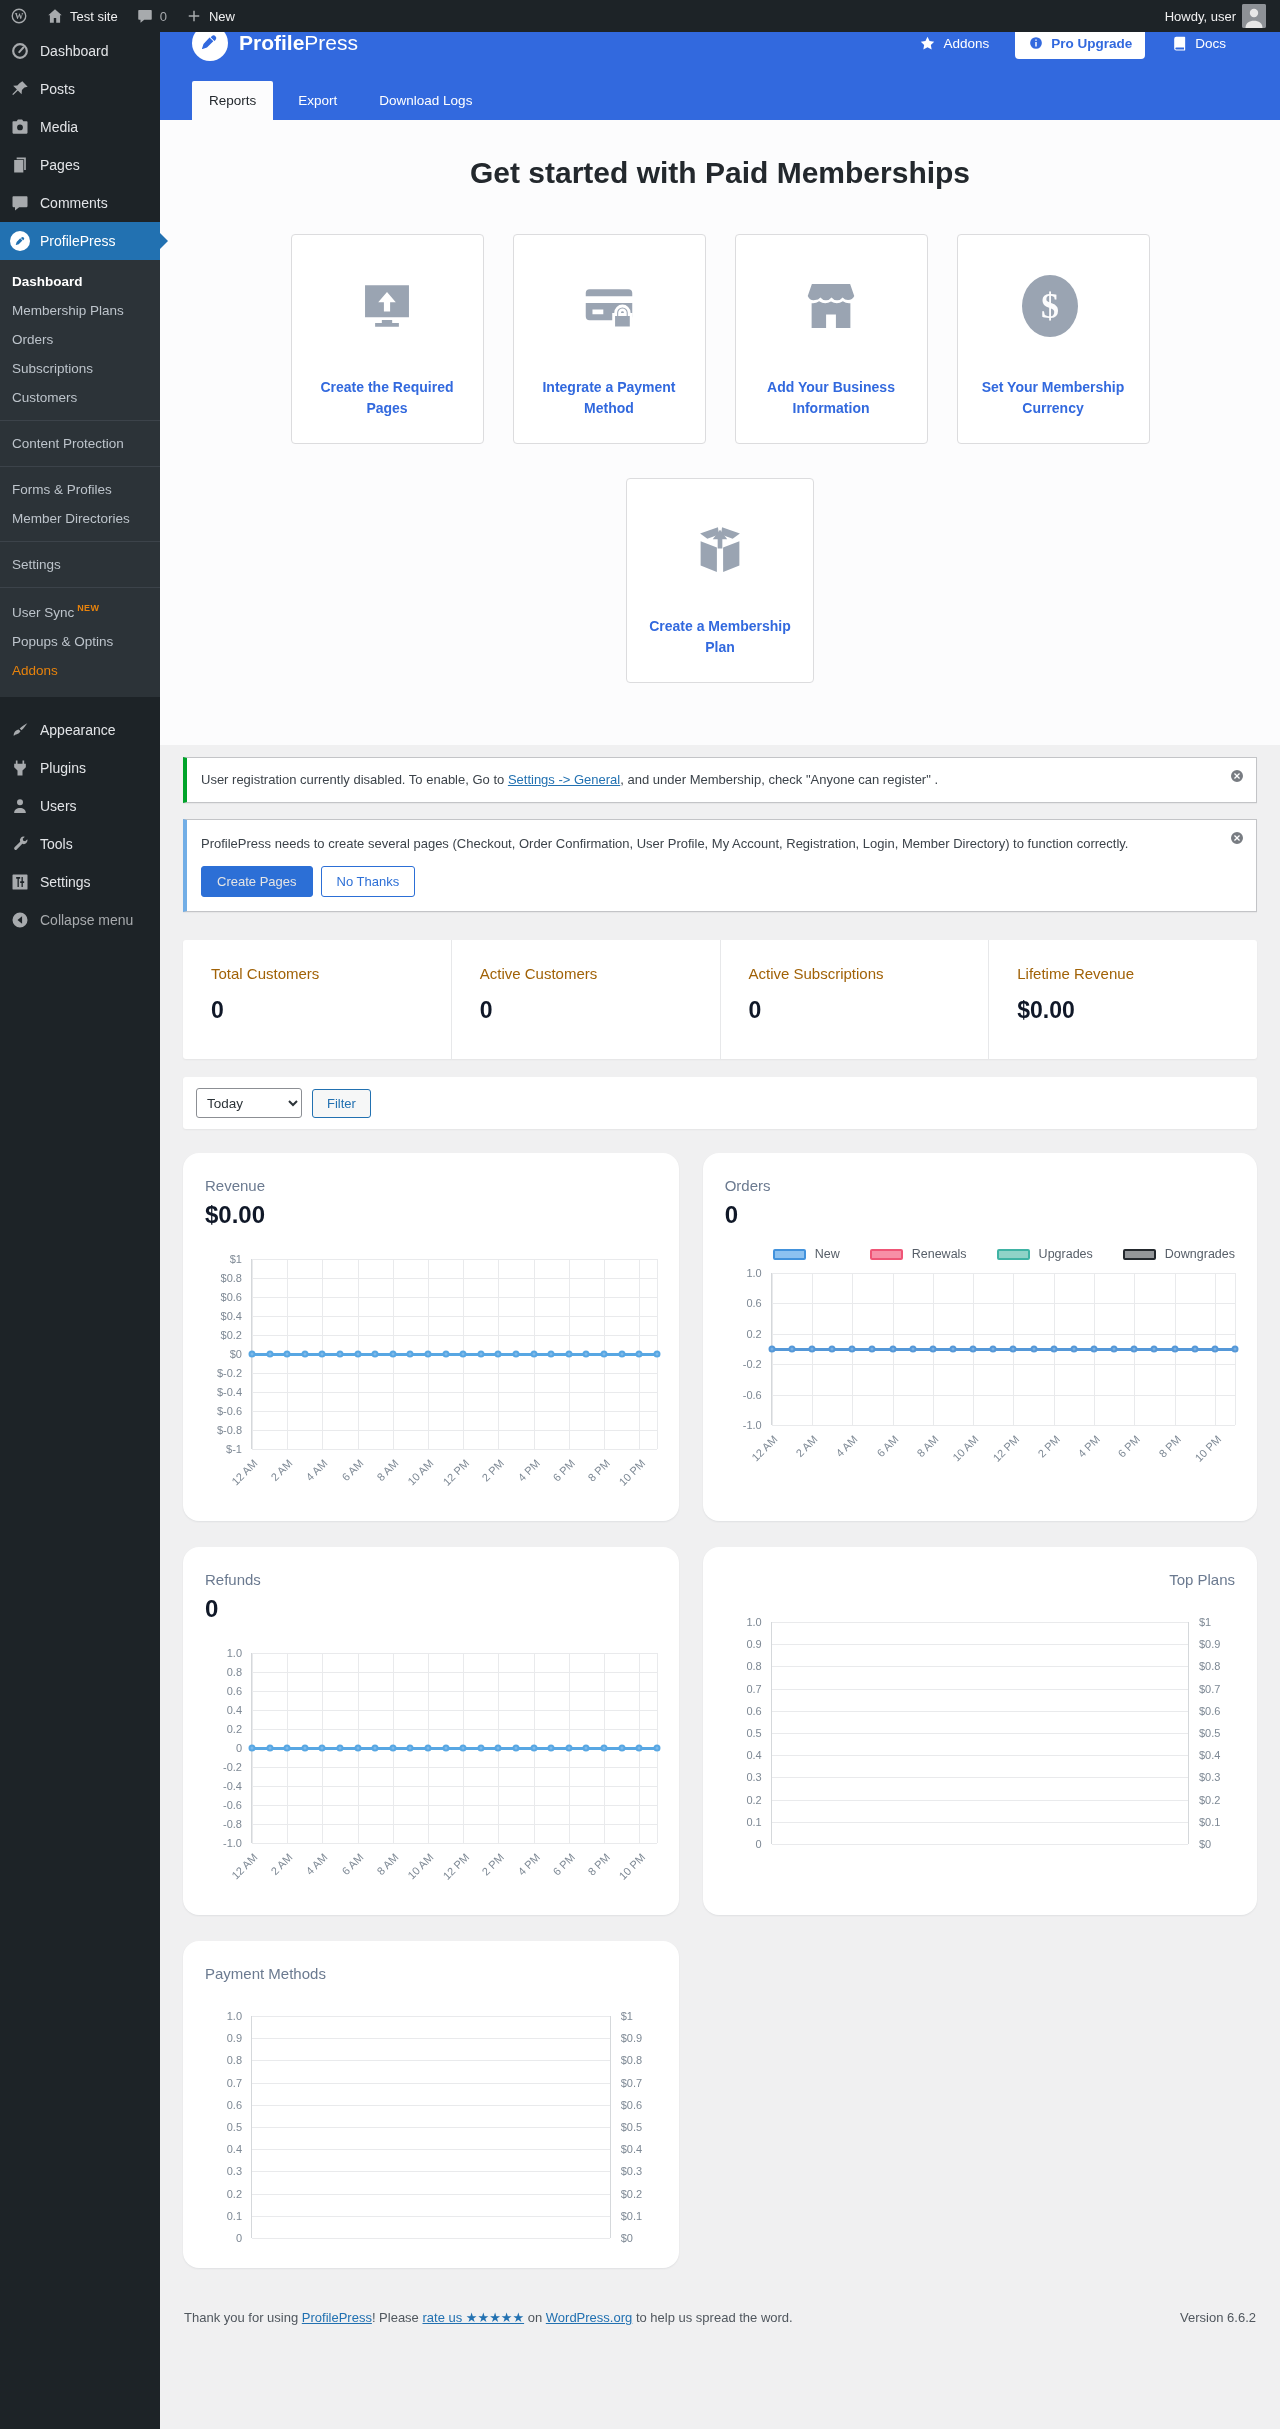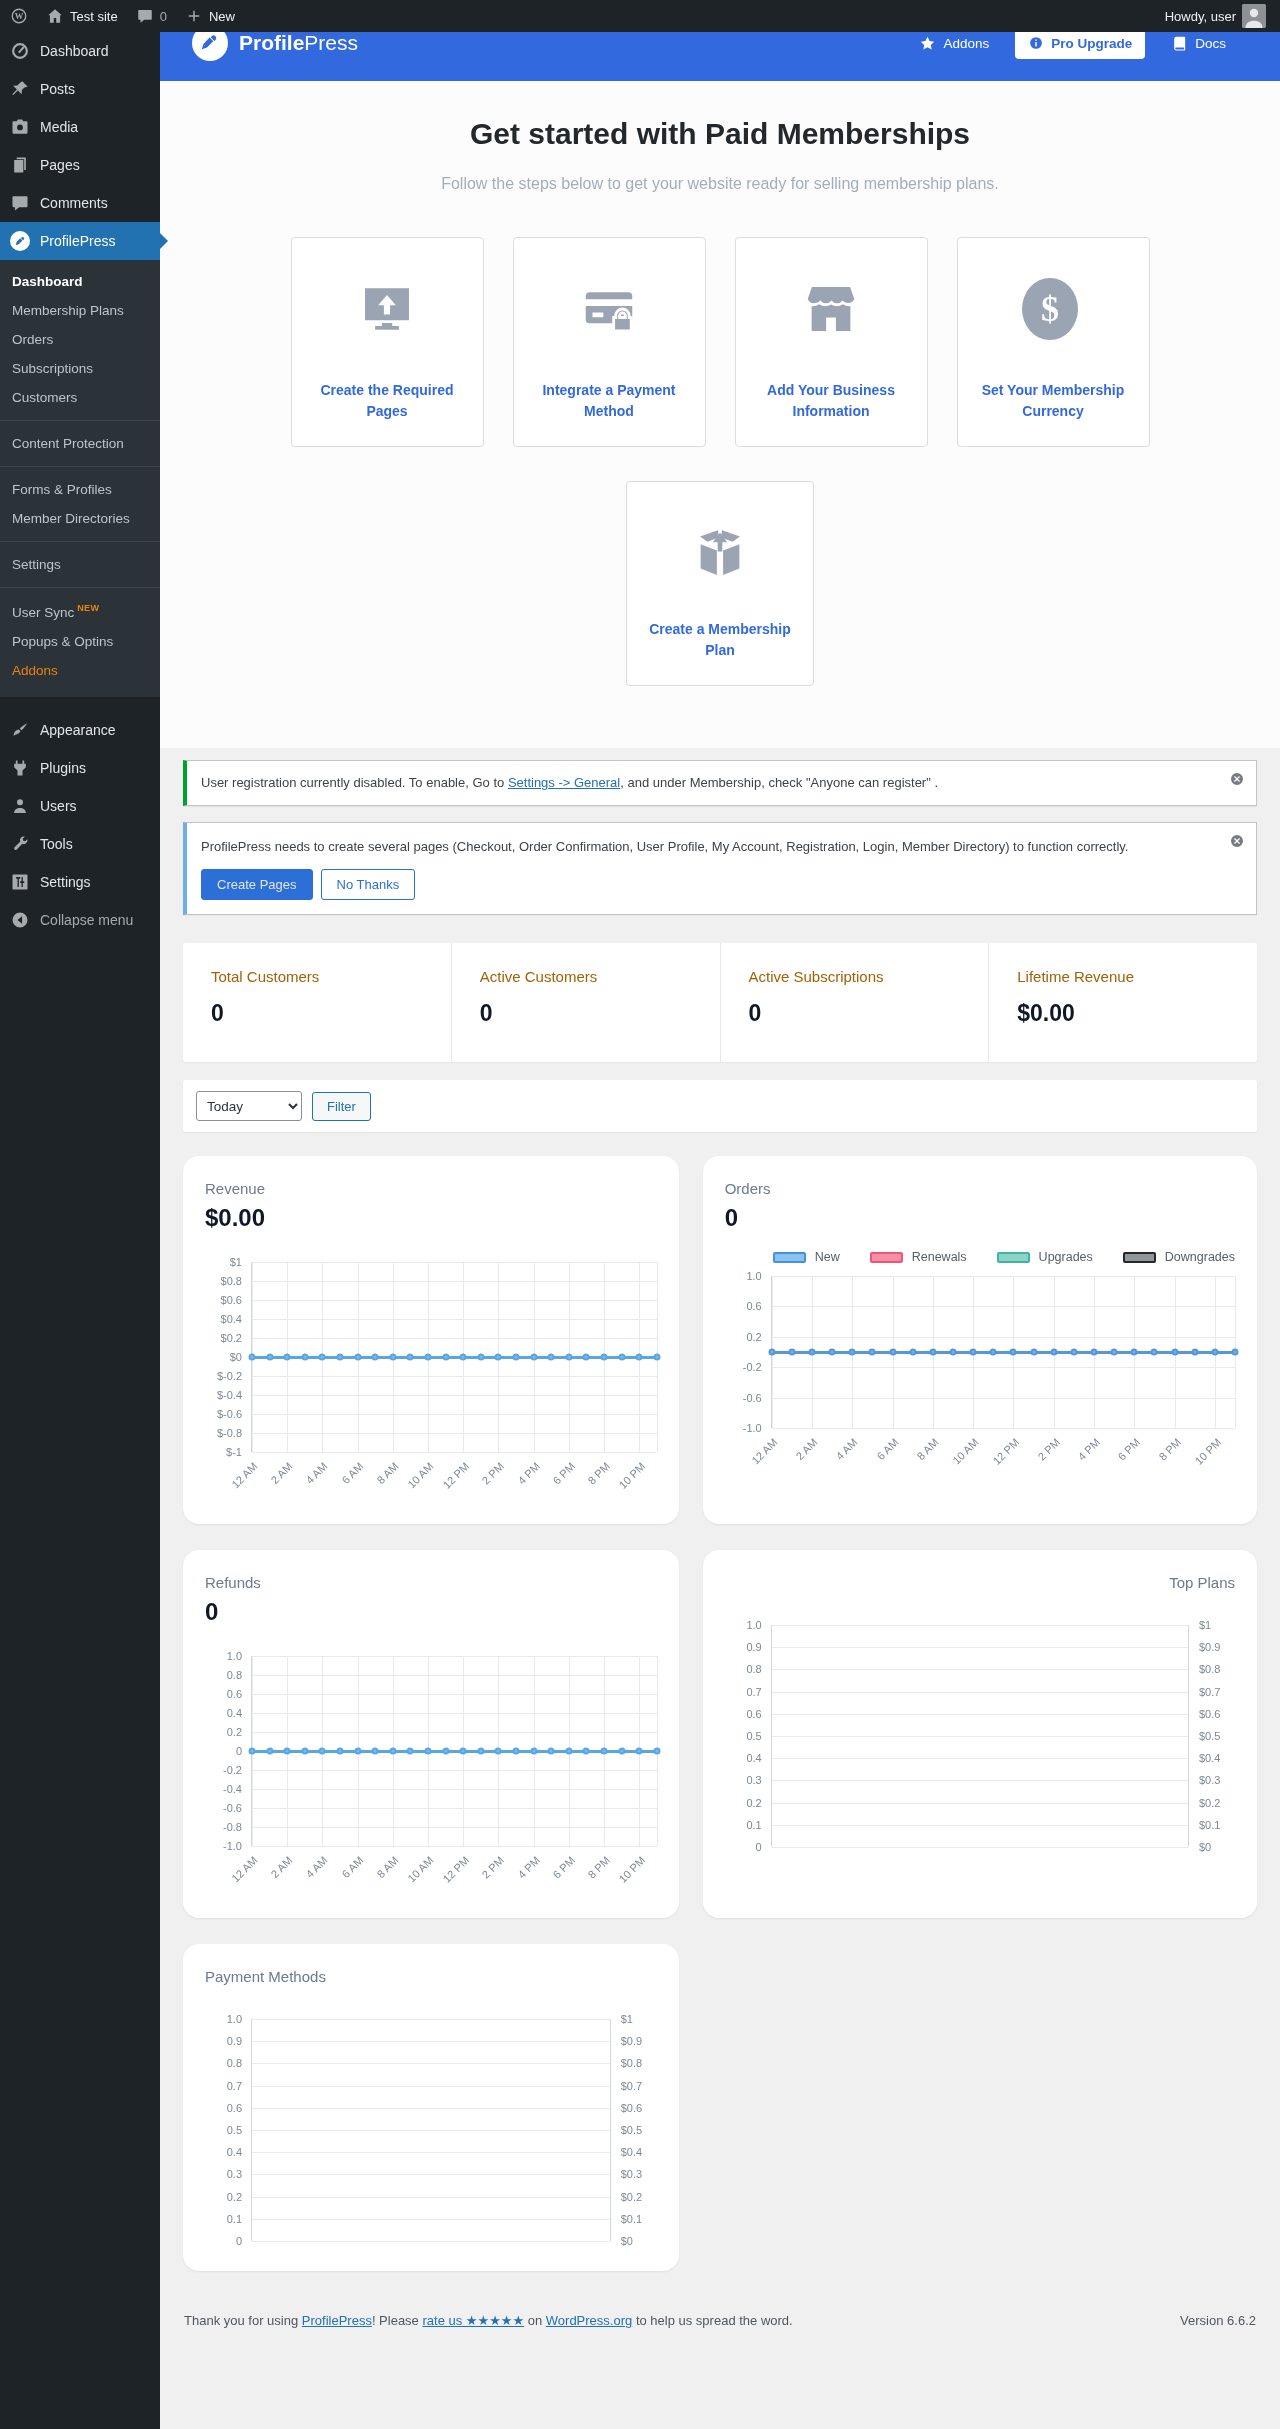--- a/index.html
+++ b/index.html
@@ -318,25 +318,29 @@
         <span class="action">
           <span class="a-icon">
             <svg viewBox="0 0 24 24" fill="currentColor">
                 <path fill-rule="evenodd" d="M7.5 2.5H19a1 1 0 0 1 1 1V21a.9.9 0 0 1-.9.9H7.5a3 3 0 0 1-3-3V5.5a3 3 0 0 1 3-3zm0 15.2a1.4 1.4 0 0 0 0 2.8h10.9v-2.8z"></path>
               </svg>
           </span>
           <span>Docs</span>
         </span>
       </div>
     </div>
+    <div class="pp-tabs" id="pp-tabs">
+        <div class="pp-tab active">Reports</div>
+        <div class="pp-tab">Export</div>
+        <div class="pp-tab">Download Logs</div>
+      </div>
   </div>
 
   <section class="get-started">
     <h1 class="gs-title">Get started with Paid Memberships</h1>
-    <div class="gs-sub">Follow the steps below to get your website ready for selling membership plans.</div>
     <div class="gs-cards" id="gs-cards">
         <div class="gs-card">
           <span class="gs-icon">
             <svg viewBox="0 0 24 24" fill="currentColor">
               <path fill-rule="evenodd" d="M3.5 4h17v12.4h-17zM12 6.6l-3.4 3.9h2.2v3.6h2.4v-3.6h2.2z"></path>
               <path d="M10 17.4h4v1.2h2.6V20H7.4v-1.4H10z"></path>
             </svg>
           </span>
           <div class="gs-label">Create the Required Pages</div>
         </div>

